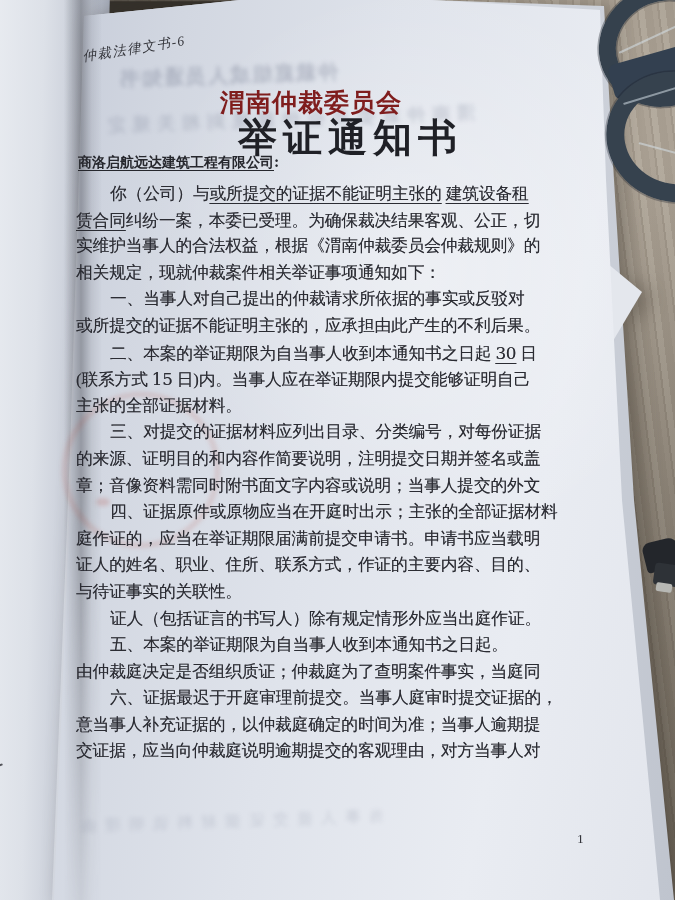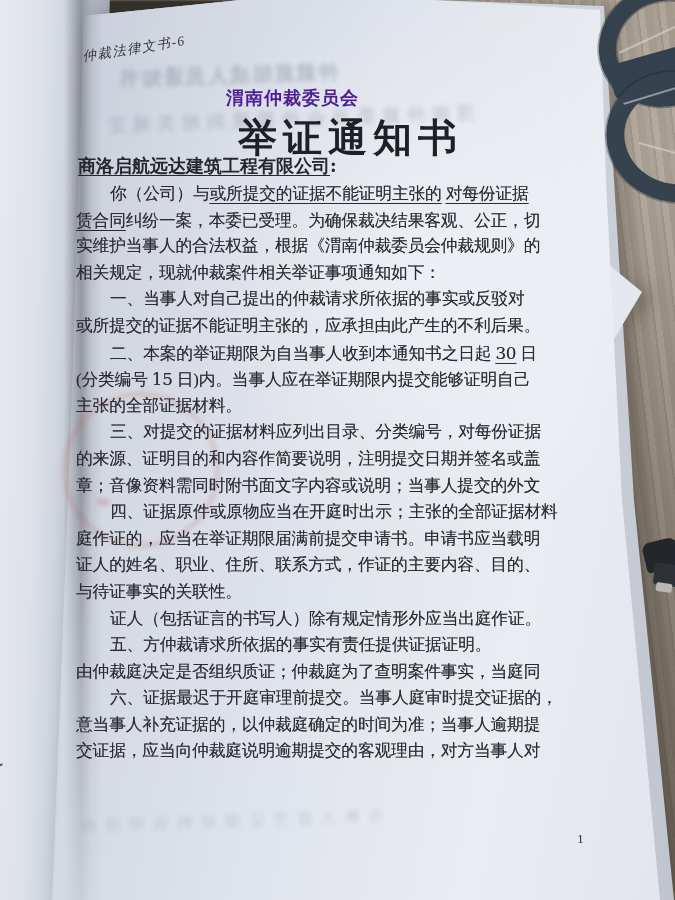--- a/index.html
+++ b/index.html
@@ -39,23 +39,23 @@
     mask-image:linear-gradient(180deg,#000 0%,#000 55%,rgba(0,0,0,0.2) 100%);}
 
   
   .corner-label{left:82px;top:40px;transform:rotate(-9deg);font-size:13.5px;font-style:italic;
     letter-spacing:1.5px;color:#35363c;}
   .ghost{transform:scaleX(-1) rotate(2deg);filter:blur(2px);color:#59617a;font-weight:bold;white-space:nowrap;}
   .ghost.g1{left:118px;top:62px;font-size:20px;opacity:0.30;letter-spacing:2px;}
   .ghost.g2{left:100px;top:107px;font-size:18px;opacity:0.20;letter-spacing:7px;}
   .ghost.g3{left:72px;top:812px;font-size:15px;opacity:0.13;letter-spacing:9px;}
 
-  .org-title{left:226px;top:86px;font-size:18px;font-weight:bold;letter-spacing:1px;color:#4c1d95;z-index:7;}
+  .org-title{left:220px;top:86px;font-size:25px;font-weight:bold;letter-spacing:1px;color:#7f1d1d;z-index:7;}
   .doc-title{left:238px;top:111px;font-size:39px;font-weight:bold;letter-spacing:6px;color:#1f2026;z-index:7;}
-  .addressee{left:78px;top:154px;font-size:18px;font-weight:bold;color:#26272d;z-index:7;
+  .addressee{left:78px;top:154px;font-size:14px;font-weight:bold;color:#26272d;z-index:7;
     font-family:"DejaVu Serif",serif;}
   .addressee .uline{text-decoration:underline;text-underline-offset:3px;text-decoration-thickness:1.3px;}
 
   #doc-body{left:76px;top:180px;width:488px;z-index:7;}
   .bline{height:26.6px;line-height:26.6px;font-size:16.8px;letter-spacing:-0.2px;
     color:#2b2c33;white-space:nowrap;text-shadow:0 0 0.6px rgba(43,44,51,0.55);}
   .bline.indent{padding-left:34px;}
   .bline .u{text-decoration:underline;text-underline-offset:3.5px;text-decoration-thickness:1.2px;}
   .bline .fill{font-family:"DejaVu Serif",serif;}
 
@@ -111,38 +111,38 @@
   <div class="abs corner-label">仲裁法律文书-6</div>
 
   <div class="abs org-title">渭南仲裁委员会</div>
   <div class="abs doc-title">举证通知书</div>
 
   <div class="abs addressee">
     <span class="uline">商洛启航远达建筑工程有限公司</span><span>:</span>
   </div>
 
   <div class="abs" id="doc-body">
-      <div class="bline indent"><span>你（公司）与</span><span class="u fill">或所提交的证据不能证明主张的</span><span> </span><span class="u fill">对每份证据</span></div>
+      <div class="bline indent"><span>你（公司）与</span><span class="u fill">或所提交的证据不能证明主张的</span><span> </span><span class="u fill">建筑设备租</span></div>
       <div class="bline"><span class="u fill">赁合同</span><span>纠纷一案，本委已受理。为确保裁决结果客观、公正，切</span></div>
       <div class="bline"><span>实维护当事人的合法权益，根据《渭南仲裁委员会仲裁规则》的</span></div>
       <div class="bline"><span>相关规定，现就仲裁案件相关举证事项通知如下：</span></div>
       <div class="bline indent"><span>一、当事人对自己提出的仲裁请求所依据的事实或反驳对</span></div>
       <div class="bline"><span>或所提交的证据不能证明主张的，应承担由此产生的不利后果。</span></div>
       <div class="bline indent"><span>二、本案的举证期限为自当事人收到本通知书之日起 </span><span class="u fill">30</span><span> 日</span></div>
-      <div class="bline"><span>(分类编号 </span><span class="fill">15</span><span> 日)内。当事人应在举证期限内提交能够证明自己</span></div>
+      <div class="bline"><span>(联系方式 </span><span class="fill">15</span><span> 日)内。当事人应在举证期限内提交能够证明自己</span></div>
       <div class="bline"><span>主张的全部证据材料。</span></div>
       <div class="bline indent"><span>三、对提交的证据材料应列出目录、分类编号，对每份证据</span></div>
       <div class="bline"><span>的来源、证明目的和内容作简要说明，注明提交日期并签名或盖</span></div>
       <div class="bline"><span>章；音像资料需同时附书面文字内容或说明；当事人提交的外文</span></div>
       <div class="bline indent"><span>四、证据原件或原物应当在开庭时出示；主张的全部证据材料</span></div>
       <div class="bline"><span>庭作证的，应当在举证期限届满前提交申请书。申请书应当载明</span></div>
       <div class="bline"><span>证人的姓名、职业、住所、联系方式，作证的主要内容、目的、</span></div>
       <div class="bline"><span>与待证事实的关联性。</span></div>
       <div class="bline indent"><span>证人（包括证言的书写人）除有规定情形外应当出庭作证。</span></div>
-      <div class="bline indent"><span>五、方仲裁请求所依据的事实有责任提供证据证明。</span></div>
+      <div class="bline indent"><span>五、本案的举证期限为自当事人收到本通知书之日起。</span></div>
       <div class="bline"><span>由仲裁庭决定是否组织质证；仲裁庭为了查明案件事实，当庭同</span></div>
       <div class="bline indent"><span>六、证据最迟于开庭审理前提交。当事人庭审时提交证据的，</span></div>
       <div class="bline"><span>意当事人补充证据的，以仲裁庭确定的时间为准；当事人逾期提</span></div>
       <div class="bline"><span>交证据，应当向仲裁庭说明逾期提交的客观理由，对方当事人对</span></div>
     </div>
 
   <div class="abs stamp"></div>
   <div class="abs stamp-smudge"></div>
 
   <div class="abs page-number">1</div>

